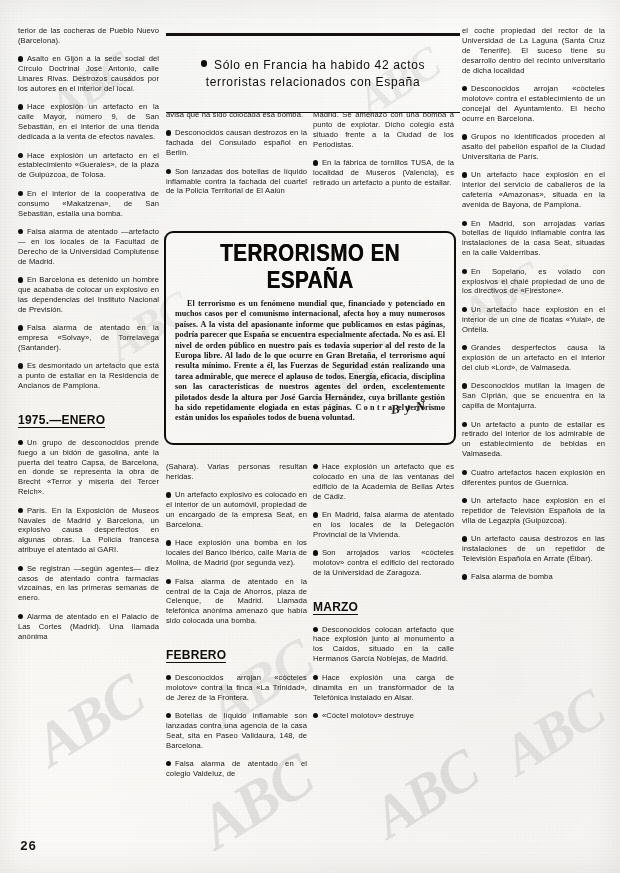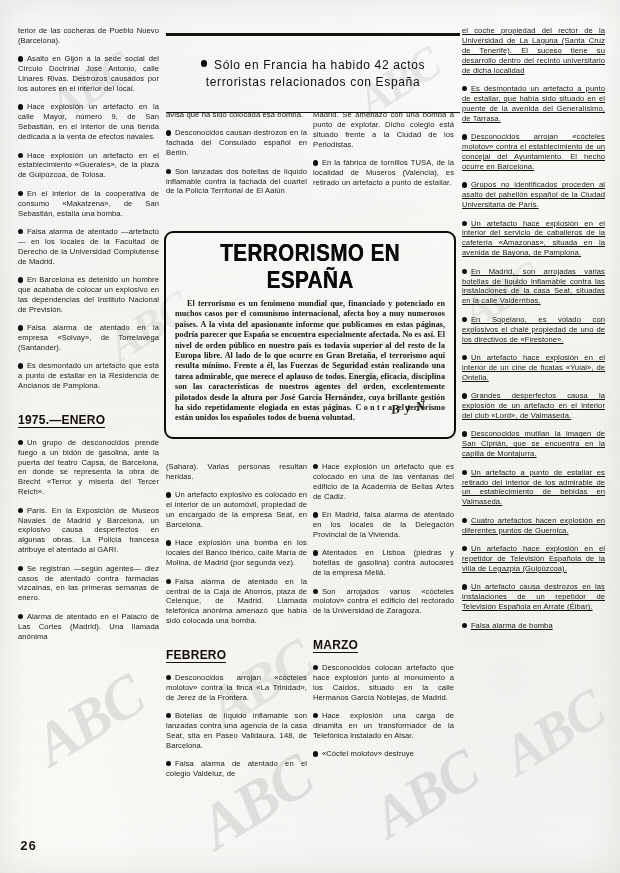--- a/index.html
+++ b/index.html
@@ -68,21 +68,21 @@
     padding: 0;
   }
   .col {
     position: absolute;
     top: 26px;
     width: 141px;
   }
   #col-left   { left: 18px;  }
   #col-mid-a  { left: 166px; top: 110px; }
   #col-mid-b  { left: 313px; top: 110px; }
-  #col-right  { left: 462px; width: 143px; text-decoration: underline; }
+  #col-right  { left: 462px; width: 143px; }
 
   .body-text, .item {
     font-family: "Liberation Sans", sans-serif;
     font-size: 7.6px;
     line-height: 9.9px;
     text-align: justify;
     text-justify: inter-word;
     color: #1b1815;
     margin: 0 0 8.5px 0;
     letter-spacing: .01em;
@@ -159,21 +159,21 @@
 
   
   #editorial {
     position: absolute;
     left: 164px;
     top: 231px;
     width: 292px;
     border: 2.3px solid #100d0b;
     border-radius: 9px;
     box-sizing: border-box;
-    padding: 5px 9px 8px 9px;
+    padding: 5px 9px 14px 9px;
     background: rgba(255,255,255,0.28);
   }
   #editorial-title {
     font-family: "Liberation Sans", sans-serif;
     font-weight: 700;
     font-size: 24px;
     line-height: 27px;
     letter-spacing: .5px;
     text-align: center;
     color: #0c0a09;
@@ -299,33 +299,31 @@
       <div class="section-head"><span class="ul">FEBRERO</span></div>
 
       <p class="item"><span class="bullet"></span><span>Desconocidos arrojan «cócteles molotov» contra la finca «La Trinidad», de Jerez de la Frontera.</span></p>
       <p class="item"><span class="bullet"></span><span>Botellas de líquido inflamable son lanzadas contra una agencia de la casa Seat, sita en Paseo Valldaura, 148, de Barcelona.</span></p>
       <p class="item"><span class="bullet"></span><span>Falsa alarma de atentado en el colegio Valdeluz, de</span></p>
     </div>
 
     <div class="col" id="col-mid-b-lower" style="left:313px; top:462px; position:absolute; width:141px;">
       <p class="item cont"><span class="bullet"></span><span>Hace explosión un artefacto que es colocado en una de las ventanas del edificio de la Academia de Bellas Artes de Cádiz.</span></p>
       <p class="item"><span class="bullet"></span><span>En Madrid, falsa alarma de atentado en los locales de la Delegación Provincial de la Vivienda.</span></p>
-      <p class="item"><span class="bullet"></span><span>Atentados en Lisboa (piedras y botellas de gasolina) contra autocares de la empresa Meliá.</span></p>
       <p class="item"><span class="bullet"></span><span>Son arrojados varios «cócteles molotov» contra el edificio del rectorado de la Universidad de Zaragoza.</span></p>
 
       <div class="section-head"><span class="ul">MARZO</span></div>
 
       <p class="item"><span class="bullet"></span><span>Desconocidos colocan artefacto que hace explosión junto al monumento a los Caídos, situado en la calle Hermanos García Noblejas, de Madrid.</span></p>
       <p class="item"><span class="bullet"></span><span>Hace explosión una carga de dinamita en un transformador de la Telefónica instalado en Alsar.</span></p>
       <p class="item"><span class="bullet"></span><span>«Cóctel molotov» destruye</span></p>
     </div>
 
     <div class="col" id="col-right">
       <p class="item cont"><span>el coche propiedad del rector de la Universidad de La Laguna (Santa Cruz de Tenerife). El suceso tiene su desarrollo dentro del recinto universitario de dicha localidad</span></p>
-      <p class="item"><span class="bullet"></span><span>Es desmontado un artefacto a punto de estallar, que había sido situado en el puente de la avenida del Generalísimo, de Tarrasa.</span></p>
       <p class="item"><span class="bullet"></span><span>Desconocidos arrojan «cócteles molotov» contra el establecimiento de un concejal del Ayuntamiento. El hecho ocurre en Barcelona.</span></p>
       <p class="item"><span class="bullet"></span><span>Grupos no identificados proceden al asalto del pabellón español de la Ciudad Universitaria de París.</span></p>
       <p class="item"><span class="bullet"></span><span>Un artefacto hace explosión en el interior del servicio de caballeros de la cafetería «Amazonas», situada en la avenida de Bayona, de Pamplona.</span></p>
       <p class="item"><span class="bullet"></span><span>En Madrid, son arrojadas varias botellas de líquido inflamable contra las instalaciones de la casa Seat, situadas en la calle Valderribas.</span></p>
       <p class="item"><span class="bullet"></span><span>En Sopelano, es volado con explosivos el chalé propiedad de uno de los directivos de «Firestone».</span></p>
       <p class="item"><span class="bullet"></span><span>Un artefacto hace explosión en el interior de un cine de ficatas «Yuial», de Ontella.</span></p>
       <p class="item"><span class="bullet"></span><span>Grandes desperfectos causa la explosión de un artefacto en el interior del club «Lord», de Valmaseda.</span></p>
       <p class="item"><span class="bullet"></span><span>Desconocidos mutilan la imagen de San Ciprián, que se encuentra en la capilla de Montajurra.</span></p>
       <p class="item"><span class="bullet"></span><span>Un artefacto a punto de estallar es retirado del interior de los admirable de un establecimiento de bebidas en Valmaseda.</span></p>
       <p class="item"><span class="bullet"></span><span>Cuatro artefactos hacen explosión en diferentes puntos de Guernica.</span></p>

